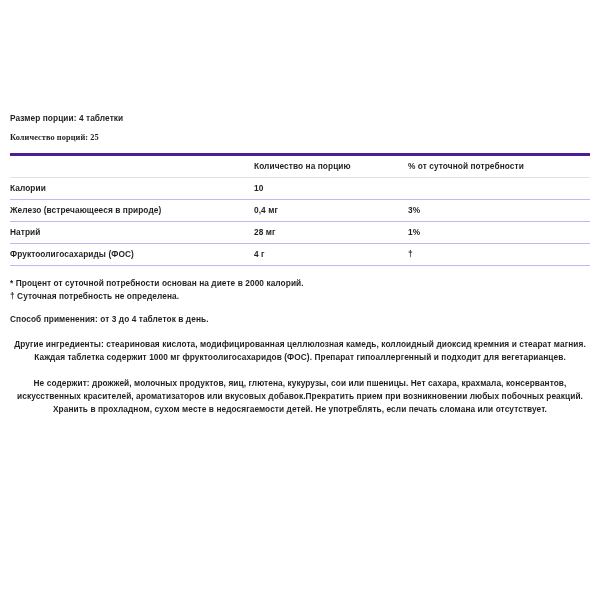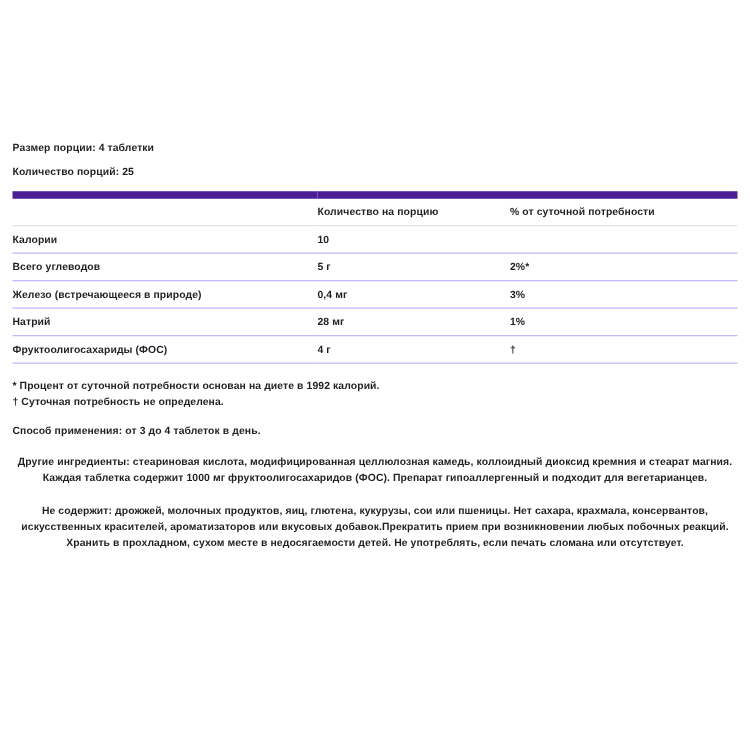--- a/index.html
+++ b/index.html
@@ -40,20 +40,21 @@
     font-size: 8.3px;
     font-weight: bold;
     line-height: 1.35;
     letter-spacing: 0.01em;
     color: #231f20;
     margin: 0 0 8px 0;
     white-space: nowrap;
   }
   .serving-line:last-child {
     margin-bottom: 2px;
+    font-family: Liberation Serif, serif;
   }
 
   
   table.facts {
     width: 580px;
     margin: 10px 0 0 10px;
     border-collapse: collapse;
     table-layout: fixed;
     font-size: 8.3px;
     font-weight: bold;
@@ -70,21 +71,21 @@
     padding: 0;
     height: 21px;
     line-height: 21px;
     font-weight: bold;
     letter-spacing: 0.01em;
     white-space: nowrap;
     overflow: hidden;
   }
 
   table.facts thead th {
-    border-top: 6px solid #4c1d95;
+    border-top: 3px solid #4c1d95;
     border-bottom: 1px solid #e3e3e3;
   }
   table.facts tbody td {
     border-bottom: 1px solid #c4b5fd;
   }
 
   
   .notes {
     padding: 0 10px;
     margin-top: 11px;
@@ -150,44 +151,39 @@
           <th>% от суточной потребности</th>
         </tr>
       </thead>
       <tbody>
         <tr>
           <td>Калории</td>
           <td>10</td>
           <td></td>
         </tr>
         <tr>
-          <td>Всего углеводов</td>
-          <td>5 г</td>
-          <td>2%*</td>
-        </tr>
-        <tr>
           <td>Железо (встречающееся в природе)</td>
           <td>0,4 мг</td>
           <td>3%</td>
         </tr>
         <tr>
           <td>Натрий</td>
           <td>28 мг</td>
           <td>1%</td>
         </tr>
         <tr>
           <td>Фруктоолигосахариды (ФОС)</td>
           <td>4 г</td>
           <td>†</td>
         </tr>
       </tbody>
     </table>
 
     <div class="notes">
-      <p class="note-line">* Процент от суточной потребности основан на диете в 1992 калорий.</p>
+      <p class="note-line">* Процент от суточной потребности основан на диете в 2000 калорий.</p>
       <p class="note-line">† Суточная потребность не определена.</p>
     </div>
 
     <div class="directions">
       <p class="directions-line">Способ применения: от 3 до 4 таблеток в день.</p>
     </div>
 
     <div class="para-block">
       <p class="para">Другие ингредиенты: стеариновая кислота, модифицированная целлюлозная камедь, коллоидный диоксид кремния и стеарат магния. Каждая таблетка содержит 1000 мг фруктоолигосахаридов (ФОС). Препарат гипоаллергенный и подходит для вегетарианцев.</p>
     </div>

